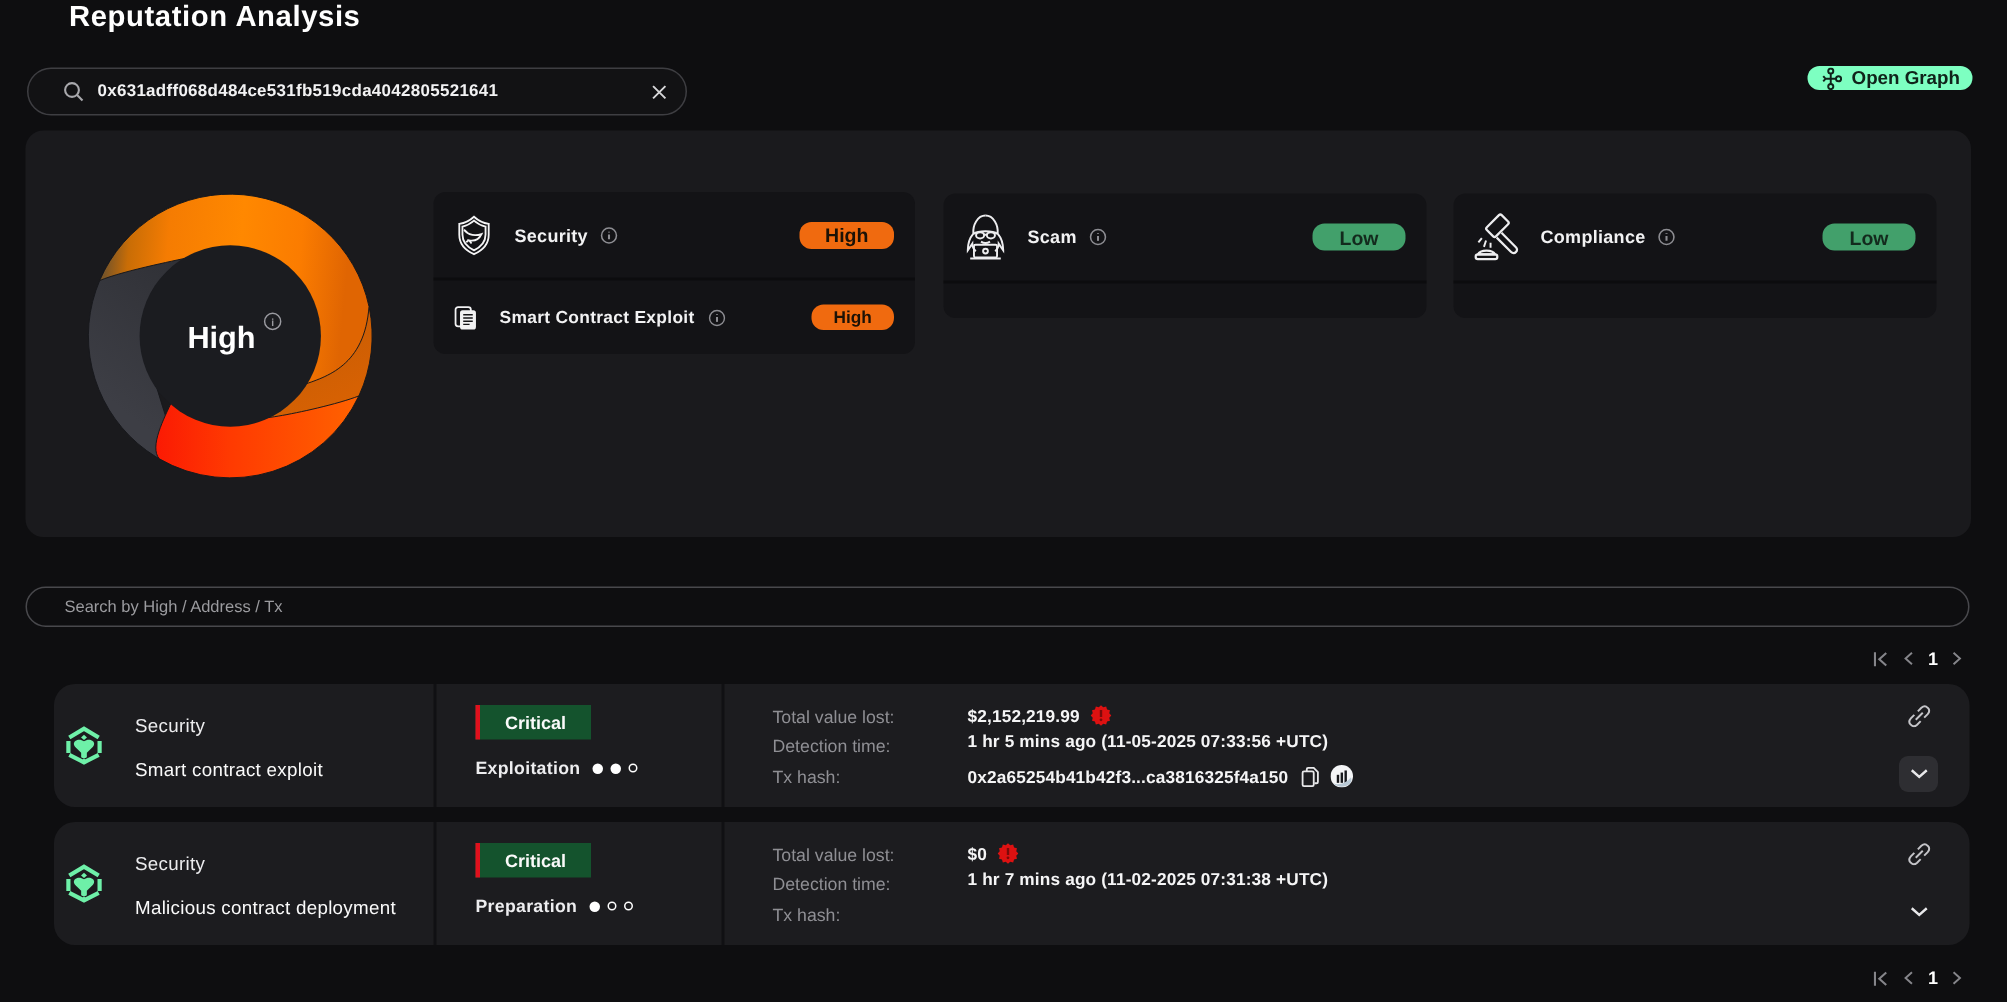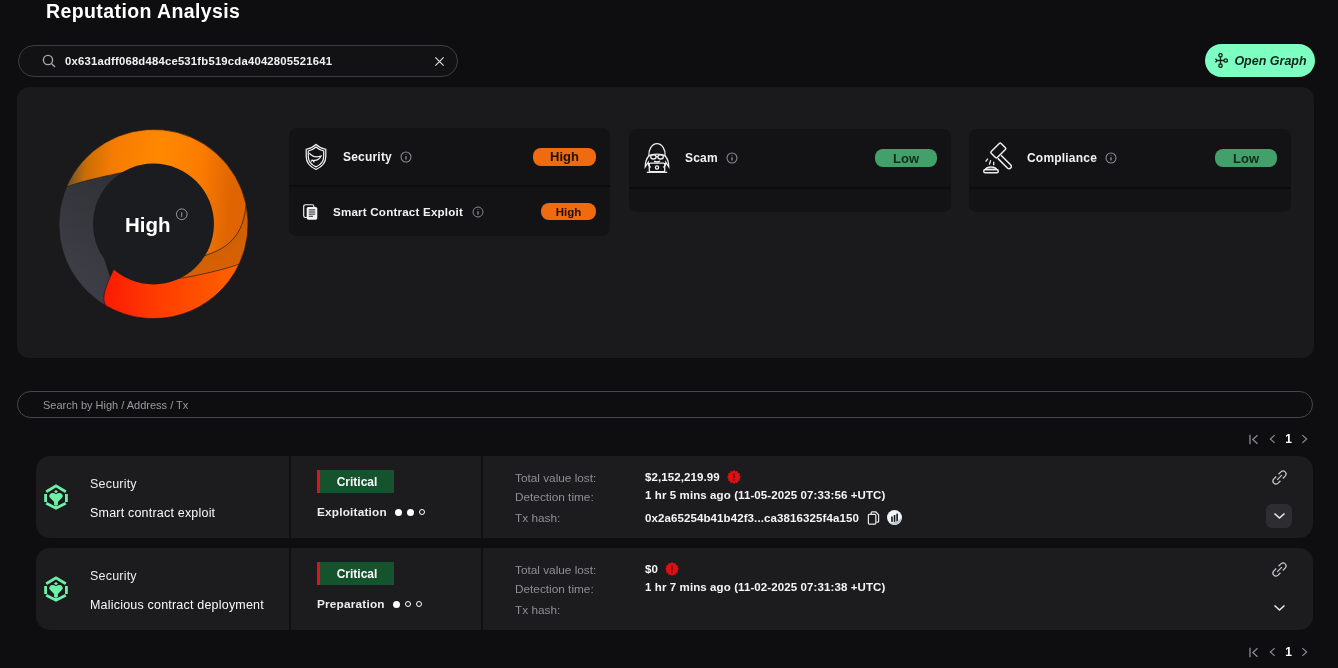--- a/index.html
+++ b/index.html
@@ -3,23 +3,23 @@
 <meta charset="utf-8">
 <style>
   * { margin:0; padding:0; box-sizing:border-box; }
   html,body { width:1338px; height:668px; background:#0e0e10; overflow:hidden;
     font-family:"Liberation Sans", sans-serif; position:relative; }
   .abs { position:absolute; }
   .title { left:18px; top:0px; font-size:19.5px; font-weight:bold; color:#fff; letter-spacing:.4px;margin-left:28px; }
   .searchbar { left:18px; top:45px; width:440px; height:32px; border:1px solid #3e3e42;
     border-radius:16px; background:#121214; display:flex; align-items:center; padding:0 12px 0 22px; gap:8px; }
   .searchbar .txt { color:#f2f2f3; font-size:11.3px; font-weight:bold; letter-spacing:.2px; flex:1; }
-  .og-btn { left:1205px; top:44px; width:110px; height:33px; background:#7dffc1; border-radius:17px;
+  .og-btn { left:1205px; top:44px; width:110px; height:16px; background:#7dffc1; border-radius:17px;
     display:flex; align-items:center; justify-content:center; gap:6px; color:#10231a;
-    font-size:12.5px; font-weight:bold;font-style:italic; }
+    font-size:12.5px; font-weight:bold; }
   .maincard { left:17px; top:87px; width:1297px; height:271px; background:#1a1a1d; border-radius:12px; }
   .riskcard { position:absolute; background:#131316; border-radius:8px; }
   .riskrow { display:flex; align-items:center; padding:0 14px 0 13px; gap:8px; }
   .riskrow svg:first-child { margin-right:5px; }
   .rname { color:#f2f2f3; font-size:12px; font-weight:bold; letter-spacing:.2px; }
   .badge { border-radius:8px; font-weight:bold; color:#1c1206; display:flex; align-items:center; justify-content:center; }
   .b-high { background:#f06a0f; }
   .b-low  { background:#42a06b; color:#132a1d; }
   .divline { position:absolute; left:0; right:0; height:2px; background:#0c0c0e; }
   .pill2 { left:17px; top:391px; width:1296px; height:27px; border:1px solid #48484c; border-radius:14px;

